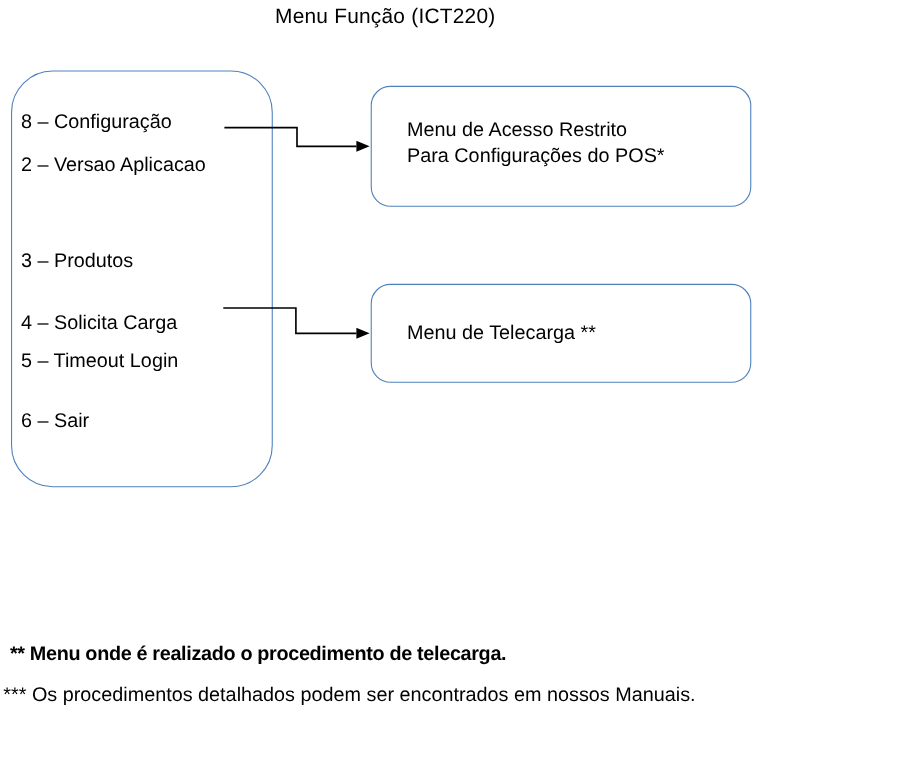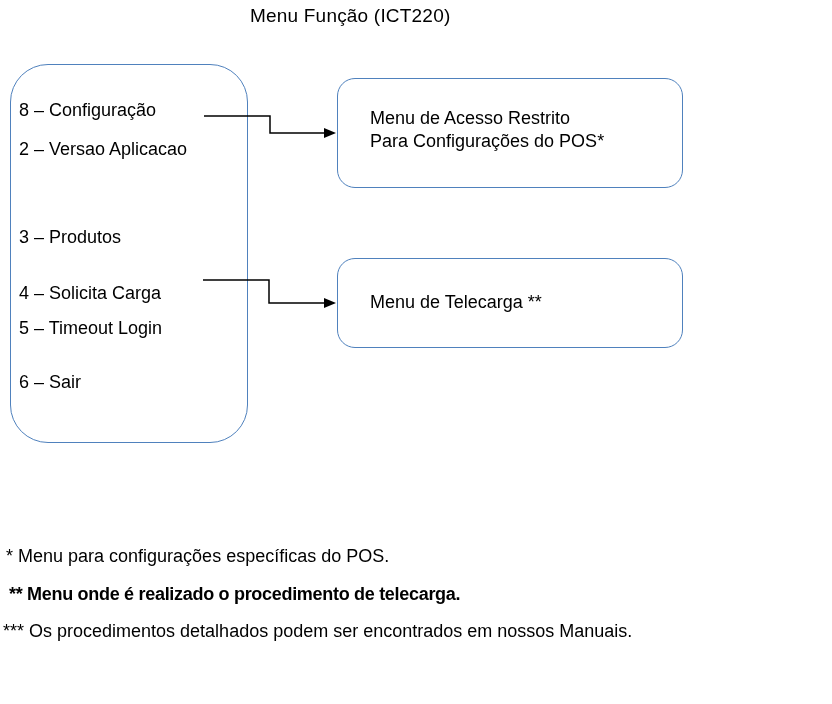--- a/index.html
+++ b/index.html
@@ -124,17 +124,16 @@
     </div>
   </div>
 
   <div class="callout callout-restrito">
     <div class="callout-text">
       <div>Menu de Acesso Restrito</div>
       <div>Para Configurações do POS*</div>
     </div>
   </div>
 
-  <div class="footnote footnote-1">* Menu para configurações específicas do POS.</div>
   <div class="footnote footnote-3">*** Os procedimentos detalhados podem ser encontrados em nossos Manuais.</div>
   <div class="footnote footnote-2">** Menu onde é realizado o procedimento de telecarga.</div>
 
 </div>
 
 </body></html>

